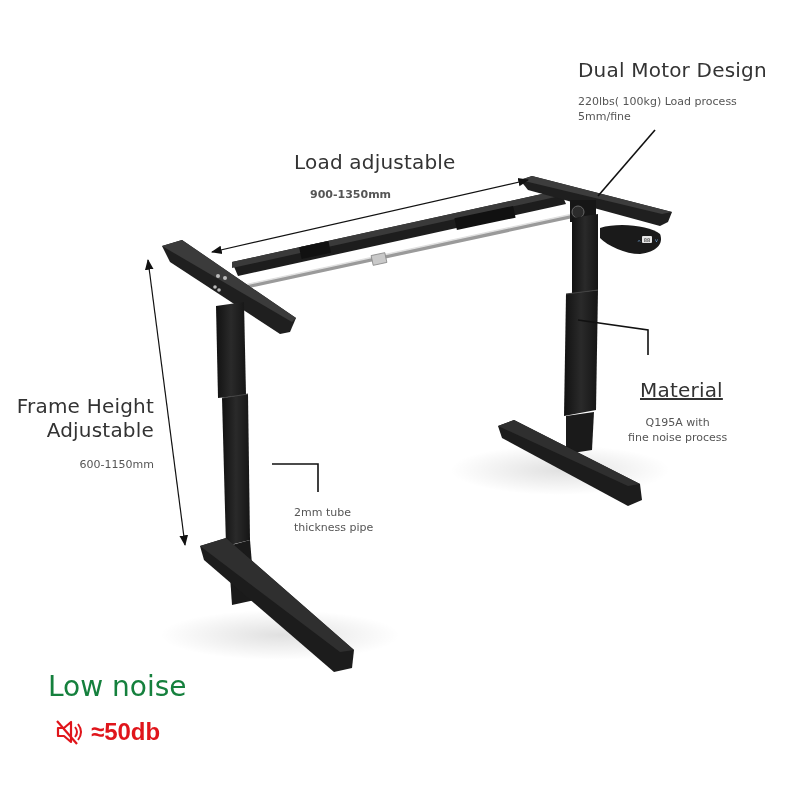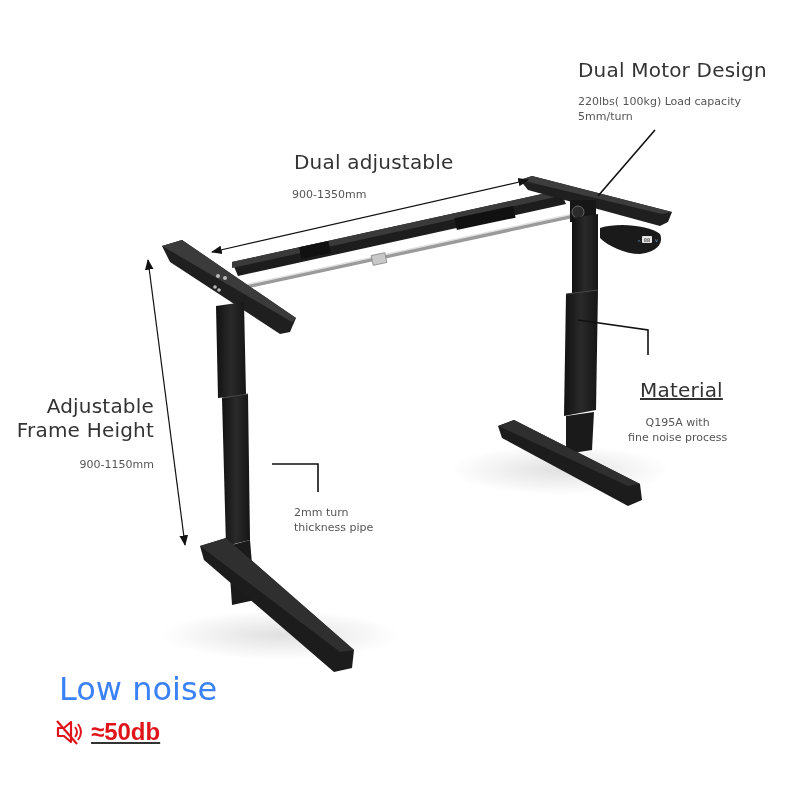--- a/index.html
+++ b/index.html
@@ -10,33 +10,33 @@
     .label { position: absolute; white-space: nowrap; }
     .title { font-size: 20px; color: #333333; letter-spacing: 0.2px; }
     .sub { font-size: 11px; color: #555555; line-height: 15px; }
     .sub span { display: block; }
     .right { text-align: right; }
 
     #dual-title { left: 578px; top: 58px; }
     #dual-sub { left: 578px; top: 94px; }
 
     #frame-adj-title { left: 294px; top: 150px; }
-    #frame-adj-sub { left: 292px; top: 187px; }
+    #frame-adj-sub { left: 310px; top: 187px; font-weight: bold; }
 
     #height-title { right: 646px; top: 394px; line-height: 24px; font-size: 20px; }
     #height-title span { display: block; }
     #height-sub { right: 646px; top: 457px; }
 
     #material-title { left: 640px; top: 378px; text-decoration: underline; }
     #material-sub { left: 628px; top: 415px; text-align: center; }
 
     #tube-sub { left: 294px; top: 505px; }
 
-    #noise-title { left: 59px; top: 670px; font-size: 32px; color: #3b82f6; }
-    #noise-row { left: 55px; top: 718px; display: flex; align-items: center; gap: 6px; text-decoration: underline; }
+    #noise-title { left: 48px; top: 670px; font-size: 28px; color: #15803d; }
+    #noise-row { left: 55px; top: 718px; display: flex; align-items: center; gap: 6px; }
     #noise-value { font-size: 24px; font-weight: bold; color: #e0151b;
                    font-family: "Liberation Sans", "DejaVu Sans", sans-serif; }
     #mute-icon { width: 30px; height: 28px; display: inline-block; }
   </style>
 </head>
 <body>
 
 <div class="canvas">
 
   <svg class="art" width="800" height="800" viewBox="0 0 800 800">
@@ -126,41 +126,41 @@
     <line x1="212" y1="252" x2="528" y2="180" stroke="#111" stroke-width="1.2" marker-start="url(#arrow)" marker-end="url(#arrow)"></line>
     <line x1="148" y1="260" x2="185" y2="545" stroke="#111" stroke-width="1.2" marker-start="url(#arrow)" marker-end="url(#arrow)"></line>
 
     <line x1="655" y1="130" x2="598" y2="196" stroke="#111" stroke-width="1.6"></line>
     <polyline points="578,320 648,330 648,355" fill="none" stroke="#111" stroke-width="1.6"></polyline>
     <polyline points="272,464 318,464 318,492" fill="none" stroke="#111" stroke-width="1.6"></polyline>
   </svg>
 
   <div class="label title" id="dual-title">Dual Motor Design</div>
   <div class="label sub" id="dual-sub">
-    <span>220lbs( 100kg) Load capacity</span>
-    <span>5mm/turn</span>
+    <span>220lbs( 100kg) Load process</span>
+    <span>5mm/fine</span>
   </div>
 
-  <div class="label title" id="frame-adj-title">Dual adjustable</div>
+  <div class="label title" id="frame-adj-title">Load adjustable</div>
   <div class="label sub" id="frame-adj-sub">900-1350mm</div>
 
   <div class="label title right" id="height-title">
+    <span>Frame Height</span>
     <span>Adjustable</span>
-    <span>Frame Height</span>
   </div>
-  <div class="label sub right" id="height-sub">900-1150mm</div>
+  <div class="label sub right" id="height-sub">600-1150mm</div>
 
   <div class="label title" id="material-title">Material</div>
   <div class="label sub" id="material-sub">
     <span>Q195A with</span>
     <span>fine noise process</span>
   </div>
 
   <div class="label sub" id="tube-sub">
-    <span>2mm turn</span>
+    <span>2mm tube</span>
     <span>thickness pipe</span>
   </div>
 
   <div class="label" id="noise-title">Low noise</div>
   <div class="label" id="noise-row">
     <svg id="mute-icon" viewBox="0 0 30 28">
       <path d="M3,10 L9,10 L16,4 L16,24 L9,18 L3,18 z" fill="none" stroke="#e0151b" stroke-width="2.2" stroke-linejoin="round"></path>
       <path d="M20,9 Q24,14 20,19" fill="none" stroke="#e0151b" stroke-width="2"></path>
       <path d="M23,6 Q29,14 23,22" fill="none" stroke="#e0151b" stroke-width="2"></path>
       <line x1="2" y1="3" x2="22" y2="26" stroke="#e0151b" stroke-width="2.2"></line>

